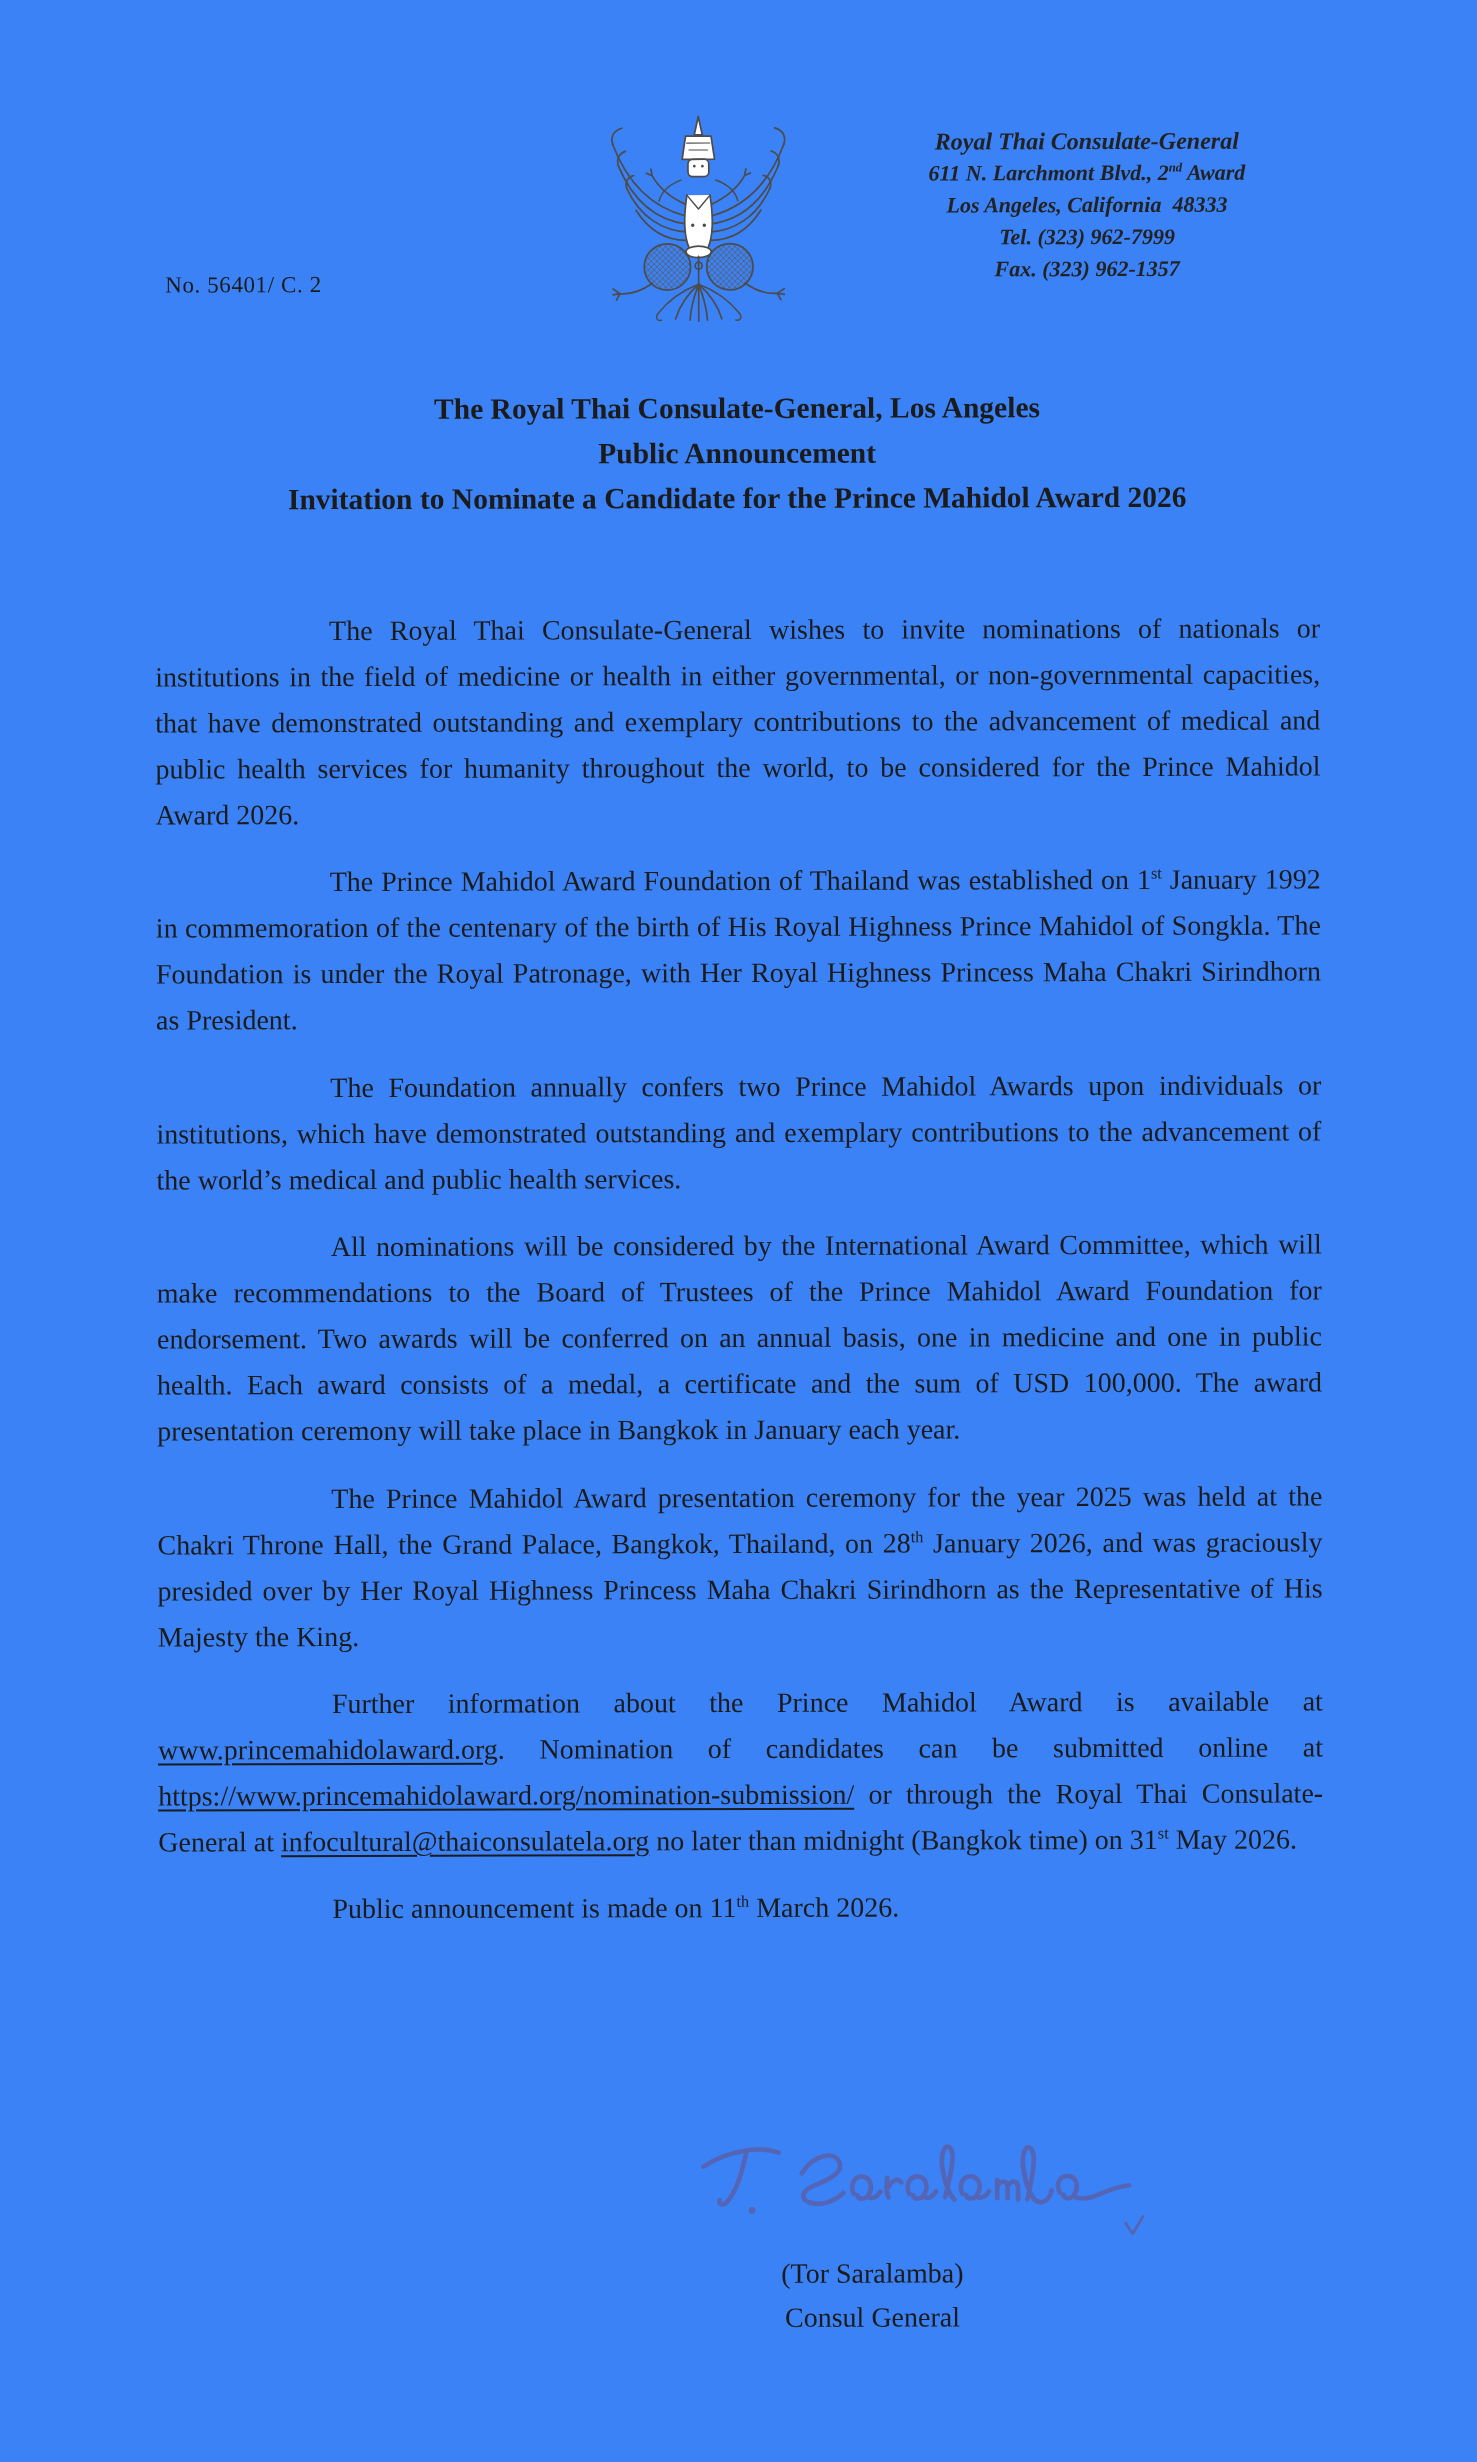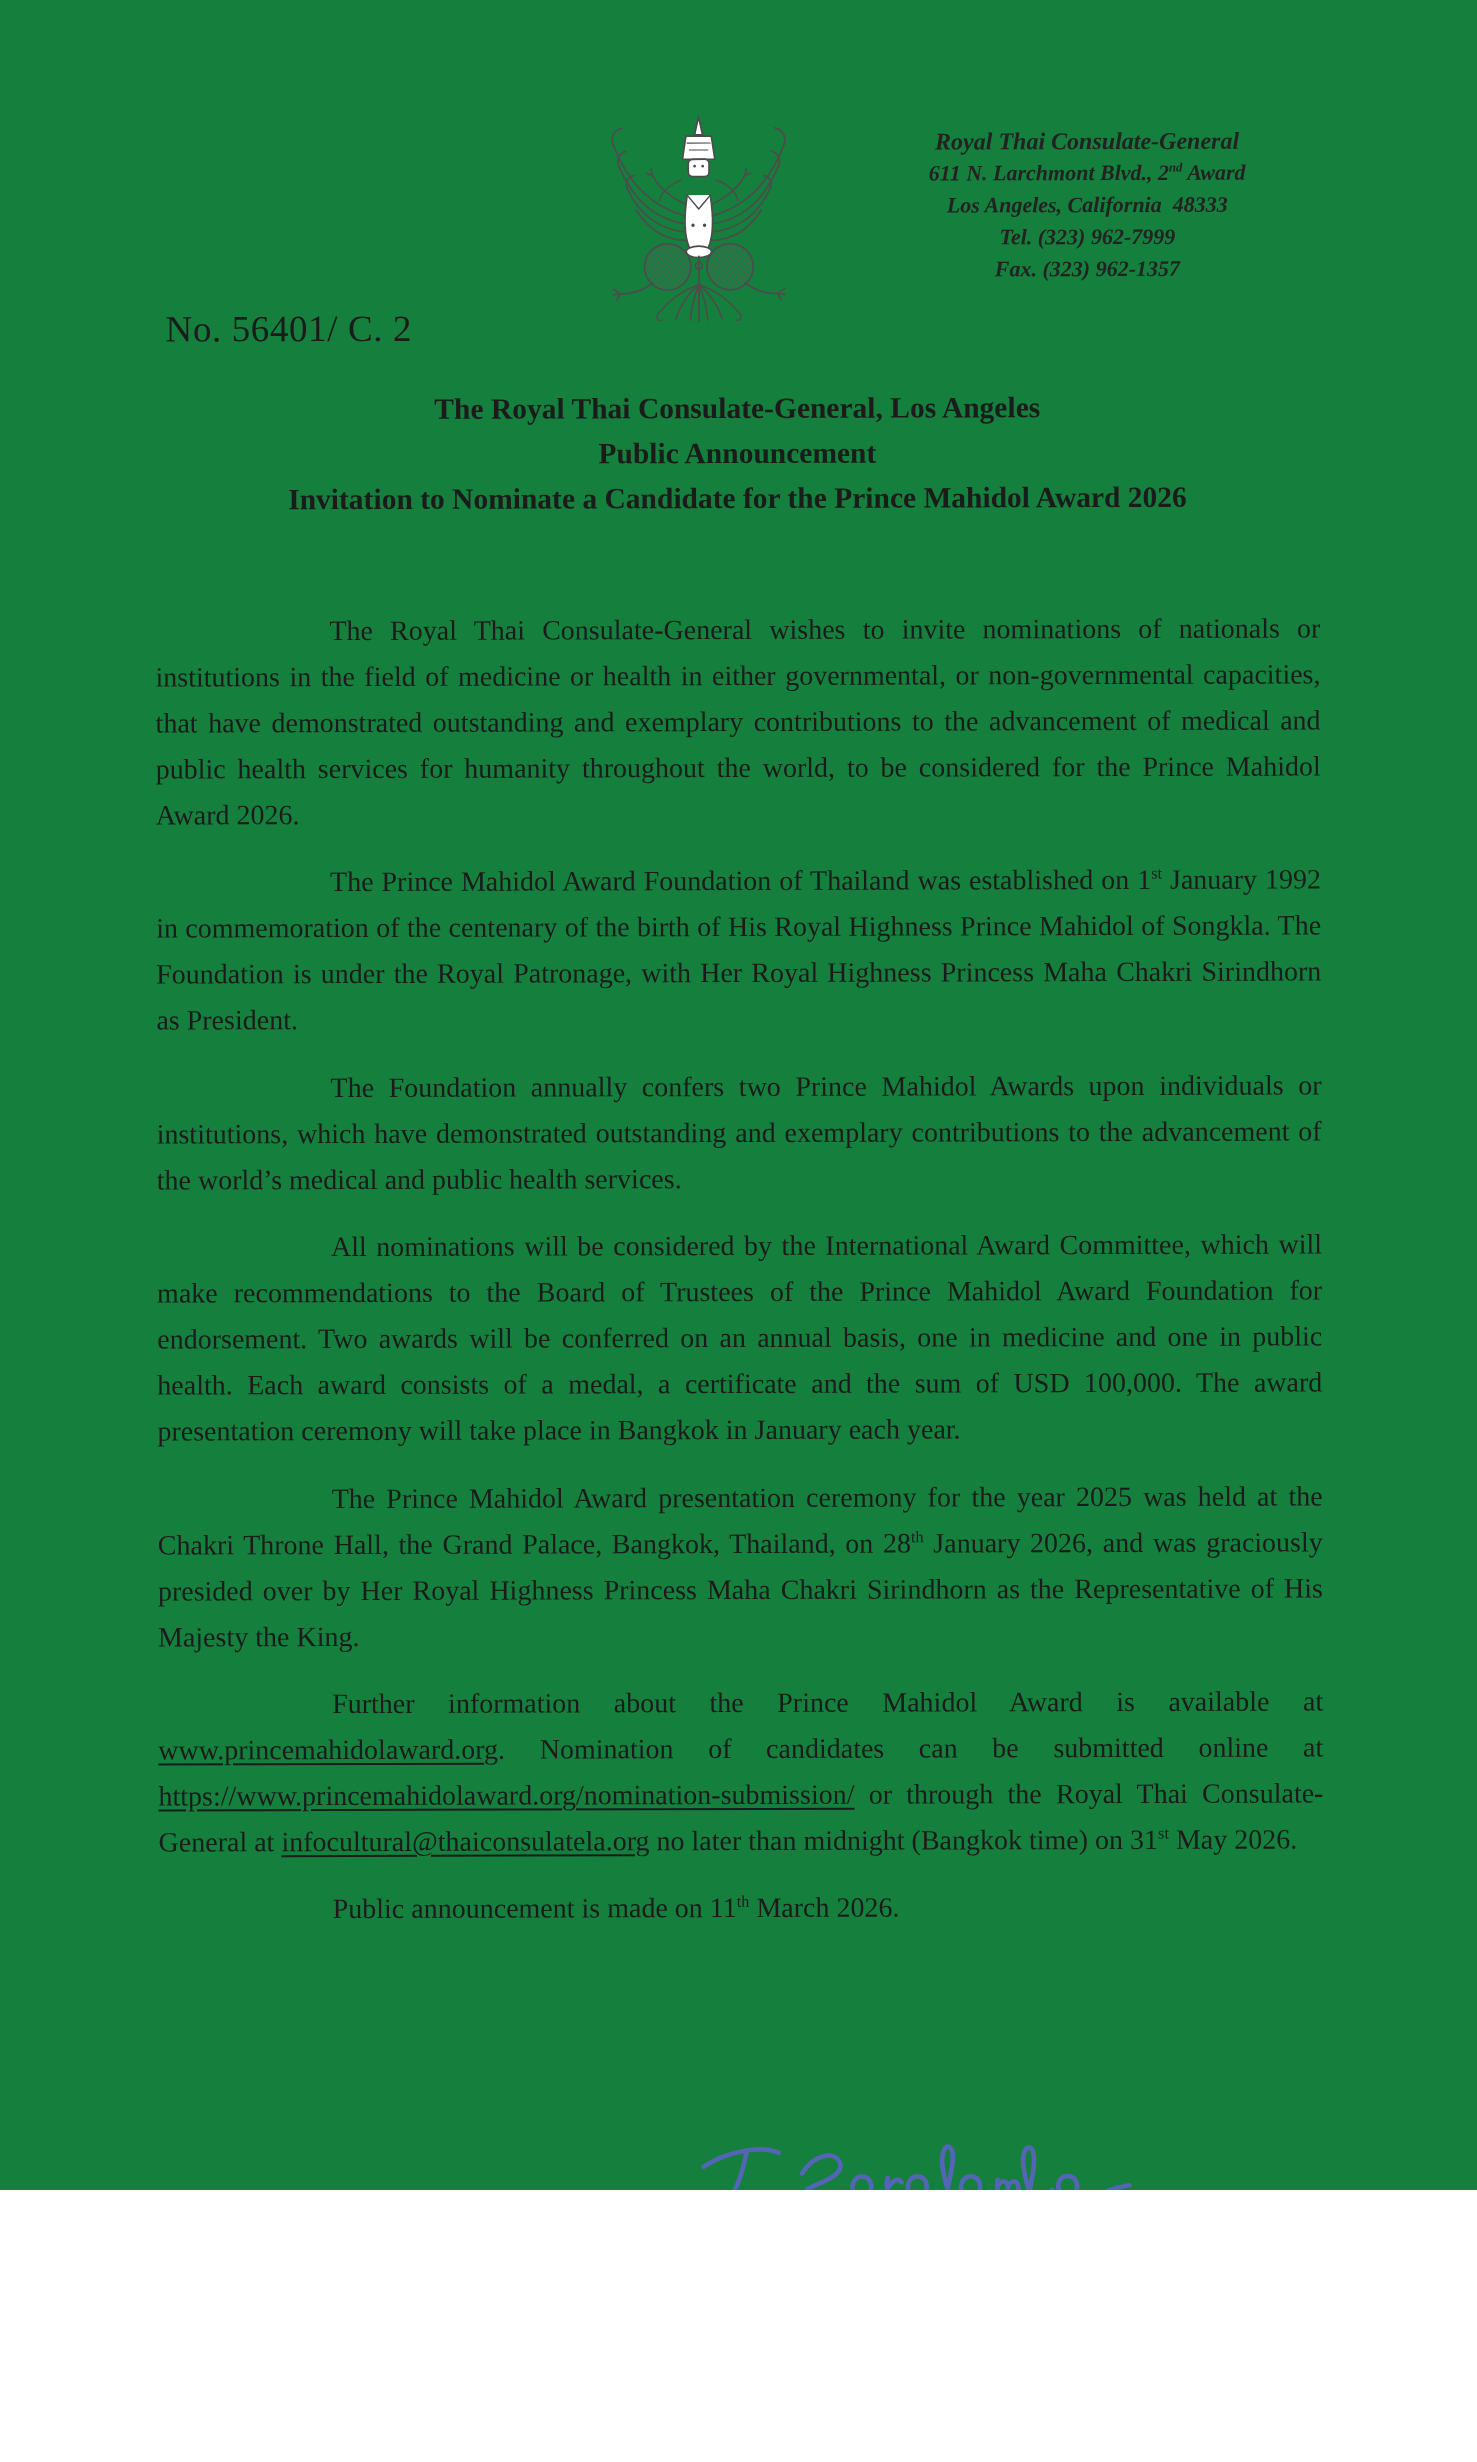--- a/index.html
+++ b/index.html
@@ -1,22 +1,22 @@
 <!DOCTYPE html>
 <html style="font-size:9.3px"><head>
 <meta charset="utf-8">
 <style>
   html,body{margin:0;padding:0;background:#ffffff;}
   .page{
-    position:relative;width:1477px;height:2190px;background:#15803d;
+    position:relative;width:1477px;height:2462px;background:#3b82f6;
     font-family:"Liberation Serif", serif;color:#1b1b1b;overflow:hidden;text-decoration:underline;
   }
   .content{position:absolute;inset:0;transform:rotate(-0.15deg);transform-origin:50% 40%;}
 
-  .doc-number{position:absolute;left:167px;top:265px;font-size:37px;line-height:37px;letter-spacing:0.6px;margin-top:44px;}
+  .doc-number{position:absolute;left:167px;top:265px;font-size:23px;line-height:37px;letter-spacing:0.6px;}
 
   .emblem{position:absolute;left:601px;top:110px;width:199px;height:214px;}
 
   .letterhead{
     position:absolute;left:840px;top:126px;width:498px;text-align:center;
     font-style:italic;font-weight:bold;color:#222;
   }
   .lh-line{font-size:22px;line-height:32px;white-space:pre-wrap;}
   .lh-name{font-size:24px;}
 

